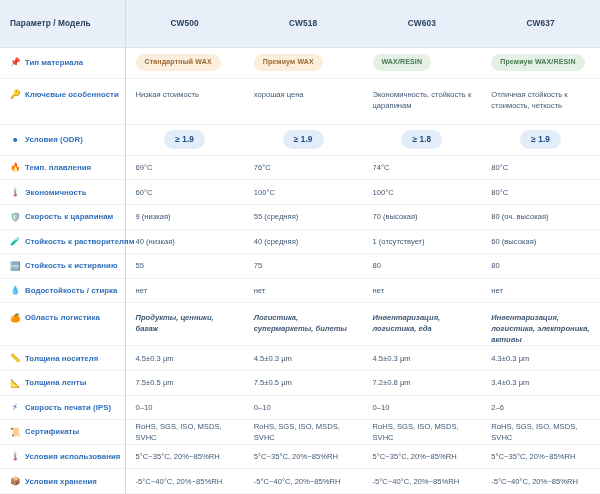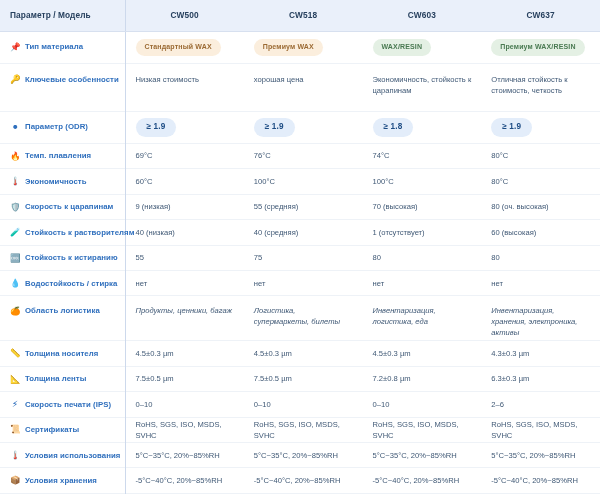--- a/index.html
+++ b/index.html
@@ -18,21 +18,21 @@
     background: #ffffff;
   }
   col.c-param { width: 125px; }
   col.c-model { width: 118.75px; }
 
   thead th {
     background: #eaf0fa;
     color: #27405e;
     font-size: 8.3px;
     font-weight: bold;
-    height: 31px;
+    height: 47px;
     padding: 0 10px;
     text-align: center;
     border-bottom: 1px solid #d7e0ef;
     vertical-align: middle;
     letter-spacing: 0.1px;
   }
   thead th.param-head {
     text-align: left;
     border-right: 1px solid #cdd9ec;
   }
@@ -72,22 +72,22 @@
     white-space: nowrap;
   }
   .badge.wax { background: #fbeedd; color: #9b6a33; }
   .badge.resin { background: #e4f0e4; color: #4a7a52; }
   .badge.odr {
     background: #e3edfa;
     color: #1d4c84;
     font-size: 8.2px;
     padding: 3.5px 11px;
   }
-  td.center-cell { text-align: left; margin-top: 48px; }
-  td.italic-cell { font-style: italic; }
+  td.center-cell { text-align: center; margin-top: 48px; }
+  td.italic-cell { font-style: italic; font-weight: bold; }
 
   
   tr.r-mat   td { height: 31px; }
   tr.r-feat  td { height: 46px; vertical-align: top; padding-top: 10px; }
   tr.r-odr   td { height: 31px; }
   tr.r-std   td { height: 24.5px; }
   tr.r-app   td { height: 41px; vertical-align: top; padding-top: 9px; }
 </style>
 </head>
 <body>
@@ -131,21 +131,21 @@
         </td>
         <td>Низкая стоимость</td>
         <td>хорошая цена</td>
         <td>Экономичность, стойкость к царапинам</td>
         <td>Отличная стойкость к стоимость, четкость</td>
       </tr>
       <tr class="r-odr">
         <td class="param-cell">
           <div class="p-wrap">
             <span class="p-ico">⚫</span>
-            <span>Параметр (ODR)</span>
+            <span>Условия (ODR)</span>
           </div>
         </td>
         <td class="center-cell"><span class="badge odr">≥ 1.9</span></td>
         <td class="center-cell"><span class="badge odr">≥ 1.9</span></td>
         <td class="center-cell"><span class="badge odr">≥ 1.8</span></td>
         <td class="center-cell"><span class="badge odr">≥ 1.9</span></td>
       </tr>
       <tr class="r-std">
         <td class="param-cell">
           <div class="p-wrap">
@@ -221,21 +221,21 @@
       <tr class="r-app">
         <td class="param-cell">
           <div class="p-wrap">
             <span class="p-ico">🍊</span>
             <span>Область логистика</span>
           </div>
         </td>
         <td class="italic-cell">Продукты, ценники, багаж</td>
         <td class="italic-cell">Логистика, супермаркеты, билеты</td>
         <td class="italic-cell">Инвентаризация, логистика, еда</td>
-        <td class="italic-cell">Инвентаризация, хранения, электроника, активы</td>
+        <td class="italic-cell">Инвентаризация, логистика, электроника, активы</td>
       </tr>
       <tr class="r-std">
         <td class="param-cell">
           <div class="p-wrap">
             <span class="p-ico">📏</span>
             <span>Толщина носителя</span>
           </div>
         </td>
         <td>4.5±0.3 µm</td>
         <td>4.5±0.3 µm</td>
@@ -245,21 +245,21 @@
       <tr class="r-std">
         <td class="param-cell">
           <div class="p-wrap">
             <span class="p-ico">📐</span>
             <span>Толщина ленты</span>
           </div>
         </td>
         <td>7.5±0.5 µm</td>
         <td>7.5±0.5 µm</td>
         <td>7.2±0.8 µm</td>
-        <td>6.3±0.3 µm</td>
+        <td>3.4±0.3 µm</td>
       </tr>
       <tr class="r-std">
         <td class="param-cell">
           <div class="p-wrap">
             <span class="p-ico">⚡</span>
             <span>Скорость печати (IPS)</span>
           </div>
         </td>
         <td>0–10</td>
         <td>0–10</td>

